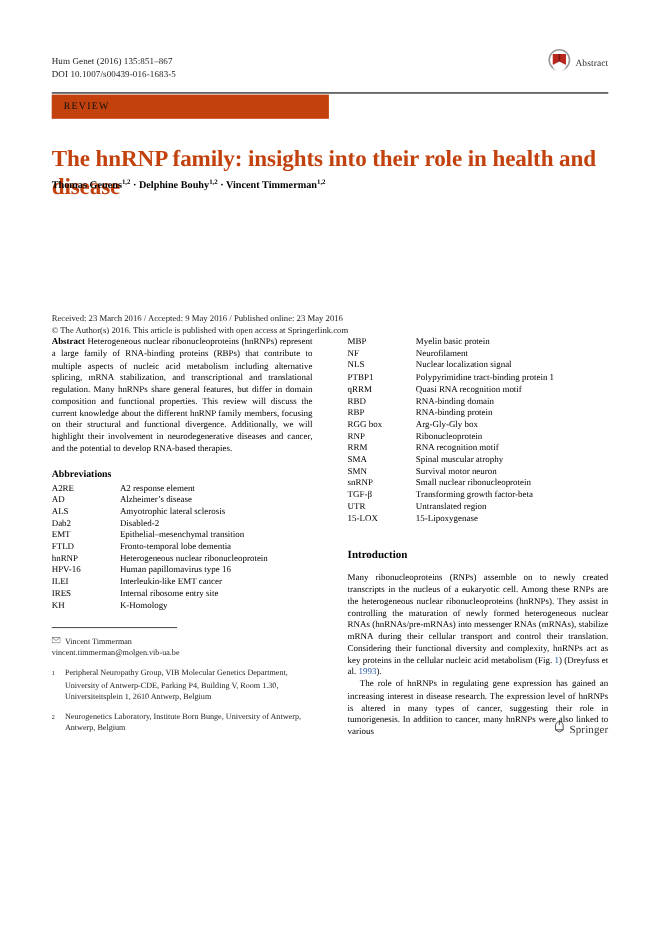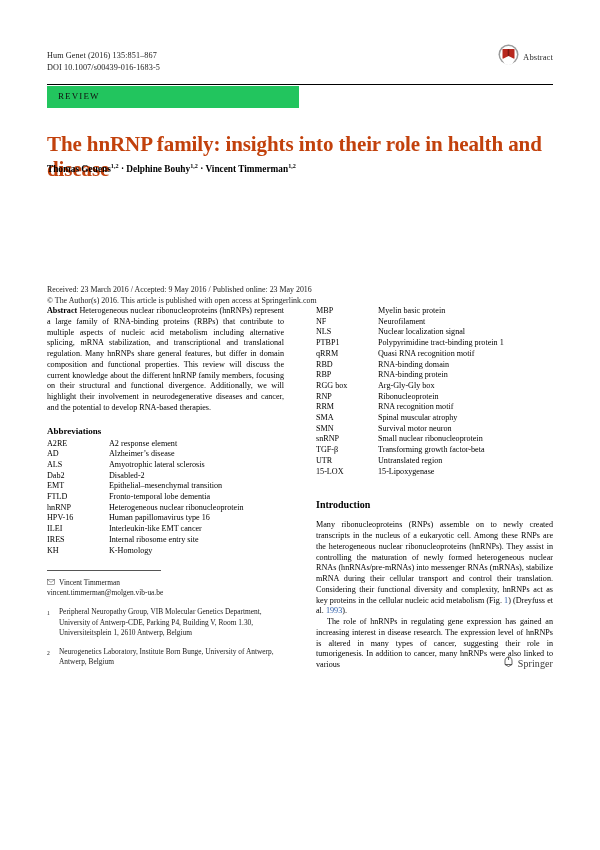--- a/index.html
+++ b/index.html
@@ -56,21 +56,21 @@
     width: 506px;
     height: 1.2px;
     background: #000000;
   }
   .review-banner {
     position: absolute;
     left: 47px;
     top: 86px;
     width: 252px;
     height: 22px;
-    background: #22c55e;
+    background: #c2410c;
   }
   .review-banner span {
     position: absolute;
     left: 11px;
     top: 5px;
     font-size: 9px;
     letter-spacing: 1.1px;
     color: #111111;
   }
 

